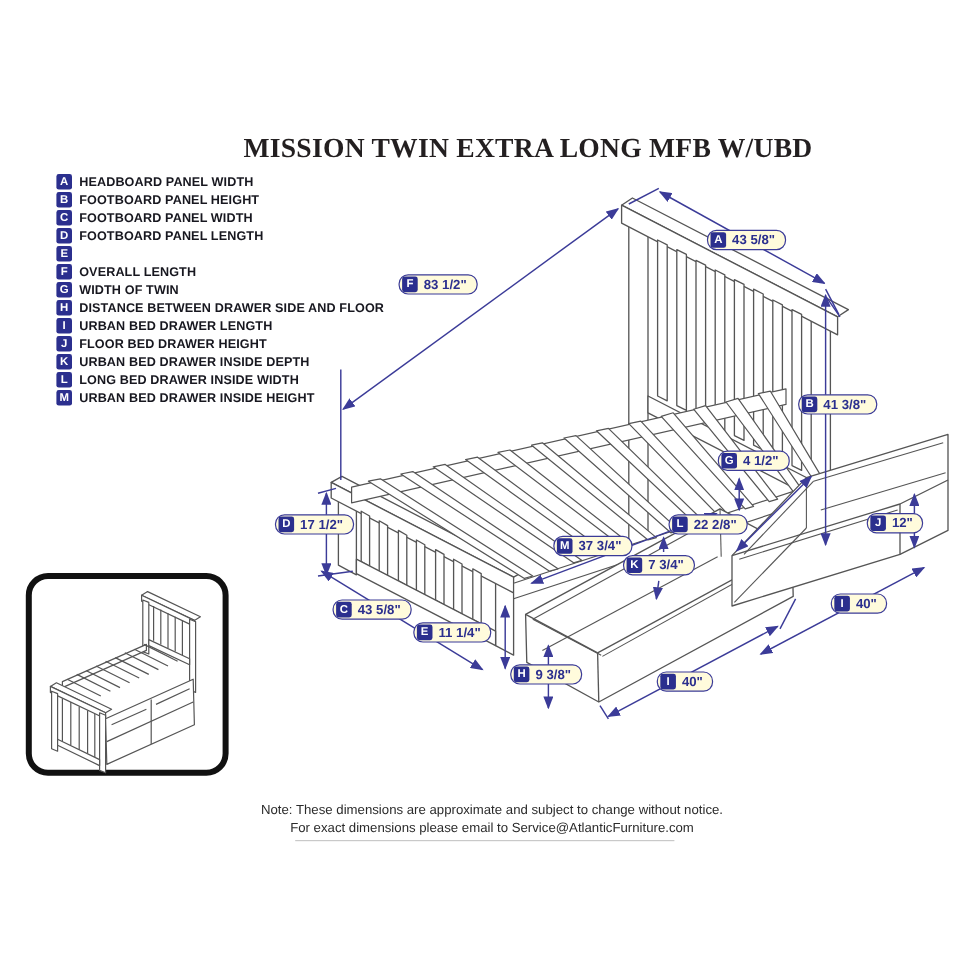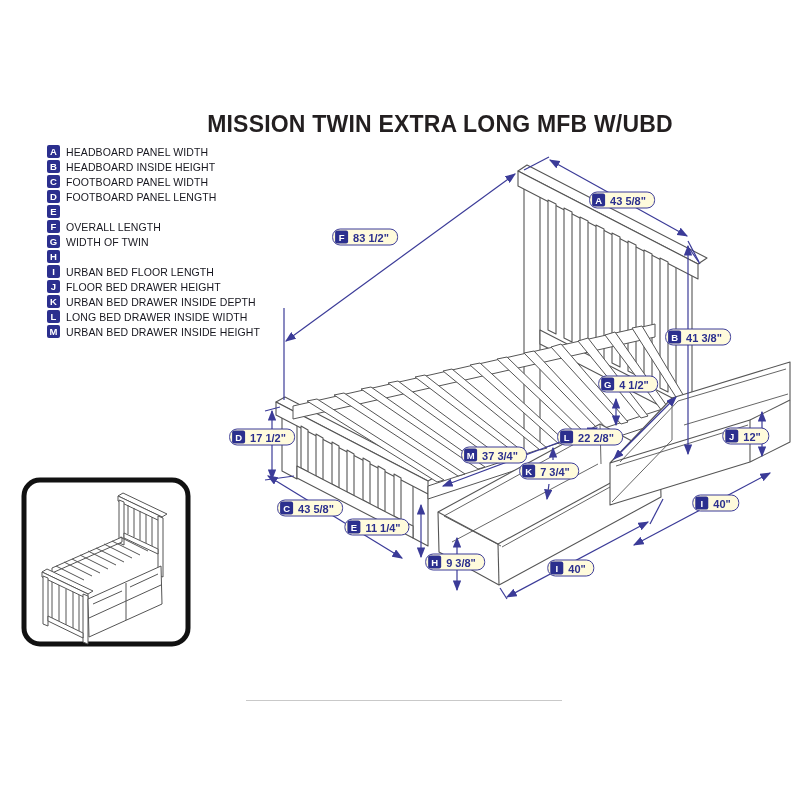--- a/index.html
+++ b/index.html
@@ -3,31 +3,31 @@
 <meta charset="utf-8">
 <style>
   html,body{margin:0;padding:0;}
   body{
     width:800px;height:800px;position:relative;background:#ffffff;
     font-family:"Liberation Sans", sans-serif;overflow:hidden;
   }
   .title{
     position:absolute;left:180px;top:111px;width:520px;
     text-align:center;font-size:23px;font-weight:bold;color:#231f20;
-    letter-spacing:0.2px;white-space:nowrap;
+    letter-spacing:0.2px;white-space:nowrap;font-family:Liberation Serif, serif;
   }
   .legend{position:absolute;left:47px;top:144px;}
   .legend-row{display:flex;align-items:center;height:15px;gap:6px;}
   .badge{
     width:13px;height:13px;background:#2b2f8e;color:#ffffff;
     font-size:9.5px;font-weight:bold;display:flex;align-items:center;justify-content:center;
     border-radius:2px;flex:0 0 13px;line-height:13px;
   }
   .legend-label{
-    font-size:10.5px;font-weight:normal;color:#17171f;white-space:nowrap;letter-spacing:0.1px;
+    font-size:10.5px;font-weight:bold;color:#17171f;white-space:nowrap;letter-spacing:0.1px;
   }
   svg.diagram{position:absolute;left:0;top:0;}
   .dim-label{
     position:absolute;transform:translate(-50%,-50%);
     display:flex;align-items:center;gap:5px;
     background:#fffbdc;border:1.4px solid #3b3b98;border-radius:8px;
     padding:1px 8px 1px 2px;white-space:nowrap;z-index:5;
   }
   .dim-value{font-size:11px;font-weight:bold;color:#2b2f8e;}
   .note{
@@ -212,21 +212,21 @@
 <div class="title">MISSION TWIN EXTRA LONG MFB W/UBD</div>
 
 <div class="legend">
   <div class="legend-row">
     <span class="badge">A</span>
     <span class="legend-label">HEADBOARD PANEL WIDTH</span>
   </div>
 
   <div class="legend-row">
     <span class="badge">B</span>
-    <span class="legend-label">HEADBOARD INSIDE HEIGHT</span>
+    <span class="legend-label">FOOTBOARD PANEL HEIGHT</span>
   </div>
 
   <div class="legend-row">
     <span class="badge">C</span>
     <span class="legend-label">FOOTBOARD PANEL WIDTH</span>
   </div>
 
   <div class="legend-row">
     <span class="badge">D</span>
     <span class="legend-label">FOOTBOARD PANEL LENGTH</span>
@@ -241,25 +241,26 @@
     <span class="legend-label">OVERALL LENGTH</span>
   </div>
 
   <div class="legend-row">
     <span class="badge">G</span>
     <span class="legend-label">WIDTH OF TWIN</span>
   </div>
 
   <div class="legend-row">
     <span class="badge">H</span>
+    <span class="legend-label">DISTANCE BETWEEN DRAWER SIDE AND FLOOR</span>
   </div>
 
   <div class="legend-row">
     <span class="badge">I</span>
-    <span class="legend-label">URBAN BED FLOOR LENGTH</span>
+    <span class="legend-label">URBAN BED DRAWER LENGTH</span>
   </div>
 
   <div class="legend-row">
     <span class="badge">J</span>
     <span class="legend-label">FLOOR BED DRAWER HEIGHT</span>
   </div>
 
   <div class="legend-row">
     <span class="badge">K</span>
     <span class="legend-label">URBAN BED DRAWER INSIDE DEPTH</span>
@@ -342,14 +343,16 @@
     <span class="dim-value">9 3/8"</span>
   </div>
 
   <div class="dim-label" style="left: 571px; top: 568px;">
     <span class="badge">I</span>
     <span class="dim-value">40"</span>
   </div>
 </div>
 
 <div class="note">
+  <div>Note:  These dimensions are approximate and subject to change without notice.</div>
+  <div>For exact dimensions please email to Service@AtlanticFurniture.com</div>
 </div>
 <div class="note-divider"></div>
 
 </body></html>

